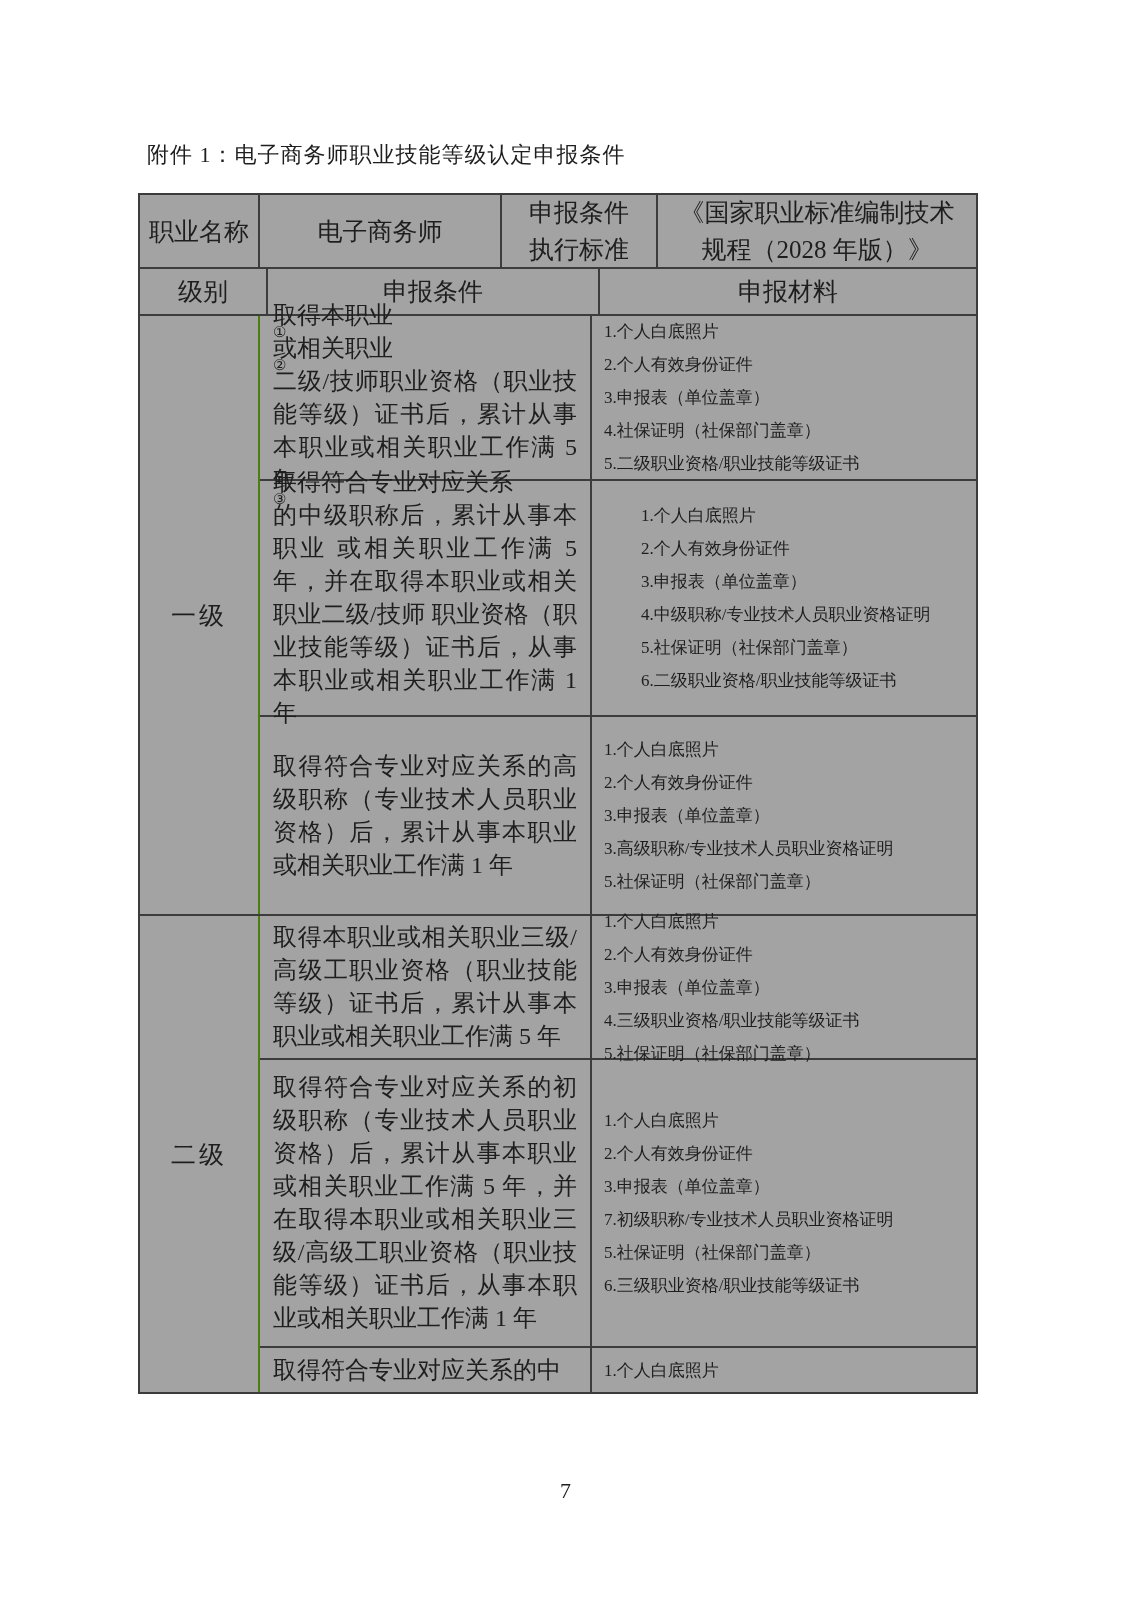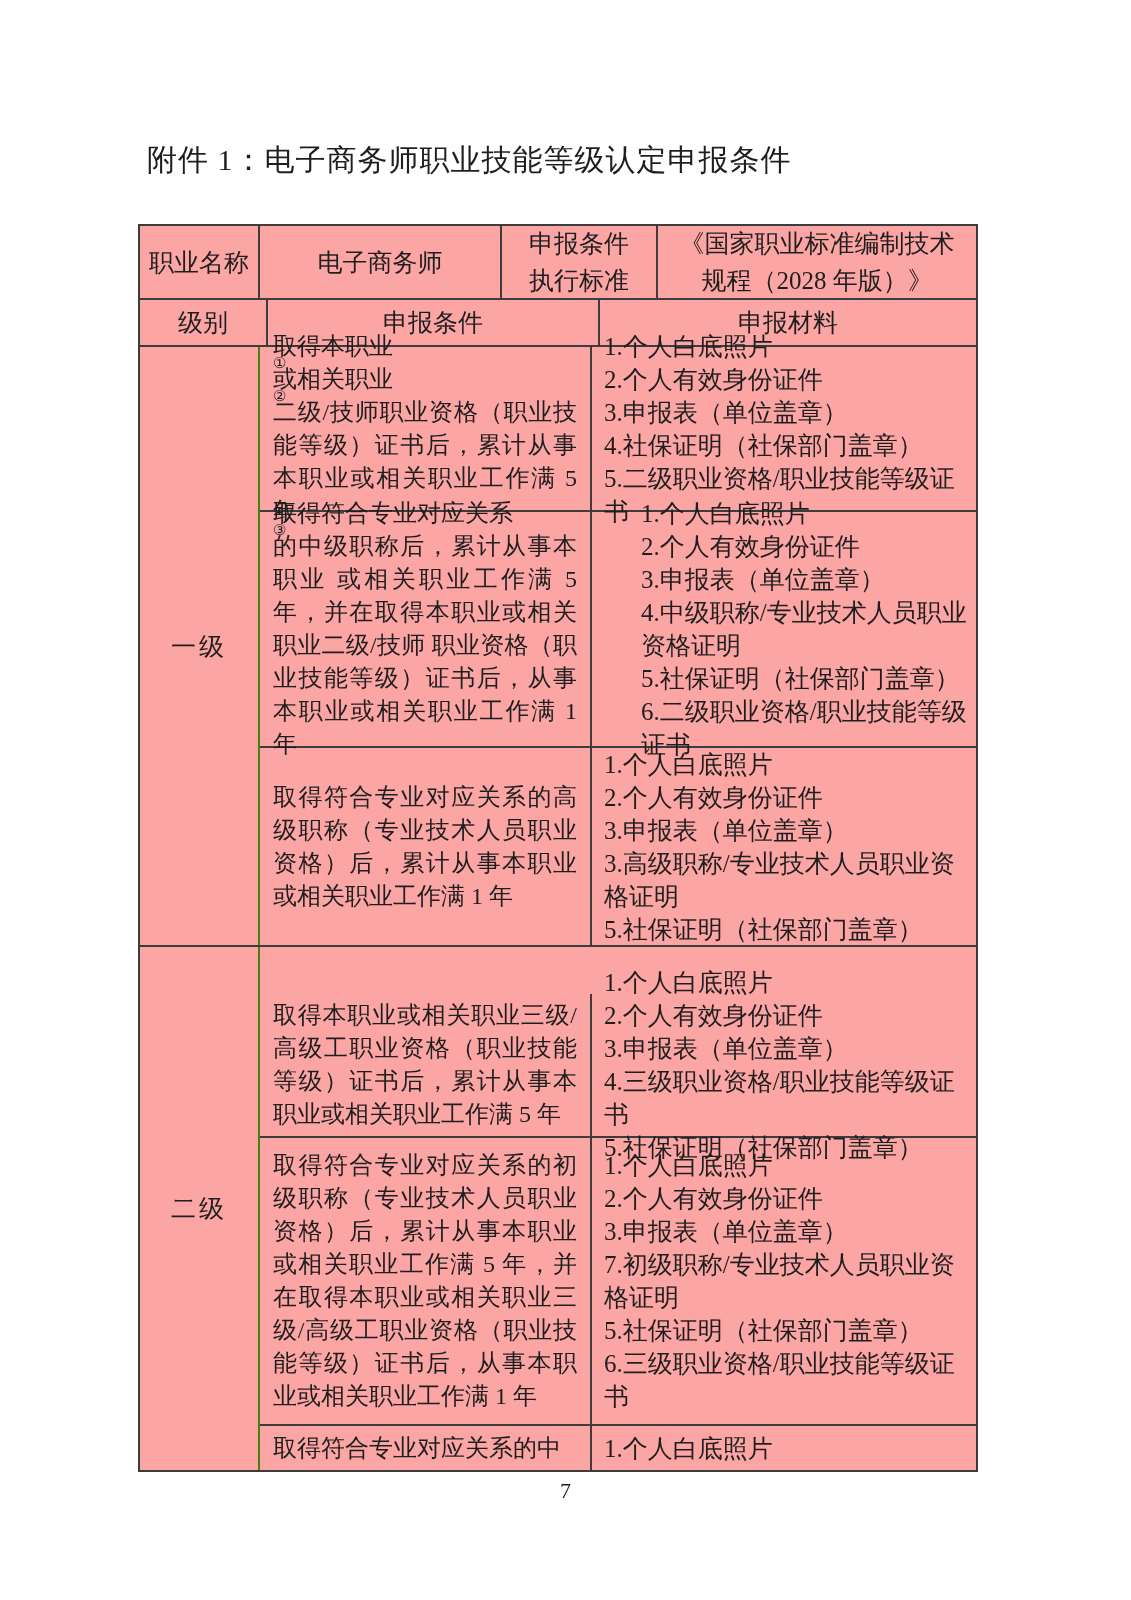--- a/index.html
+++ b/index.html
@@ -7,31 +7,31 @@
     width: 1131px; height: 1600px;
     background: #ffffff;
     position: relative;
     font-family: "Liberation Serif", "DejaVu Serif", serif;
     color: #1e1e1e;
     overflow: hidden;
   }
   .doc-title {
     position: absolute;
     left: 147px; top: 140px;
-    font-size: 30px;
+    font-size: 22px;
     letter-spacing: 1px;
     white-space: nowrap;
   }
   .tbl {
     position: absolute;
-    left: 138px; top: 224px;
+    left: 138px; top: 193px;
     width: 840px;
     border: 2px solid #3c3c3c;
     box-sizing: border-box;
-    background: #fca5a5;
+    background: #a3a3a3;
   }
   .tbl * { box-sizing: border-box; }
   .h1row { display: flex; height: 74px; border-bottom: 2px solid #3c3c3c; }
   .h2row { display: flex; height: 47px; border-bottom: 2px solid #3c3c3c; }
   .hc {
     display: flex; align-items: center; justify-content: center;
     text-align: center;
     border-right: 2px solid #3c3c3c;
     font-size: 25px;
   }
@@ -48,35 +48,35 @@
   .lvl {
     width: 120px;
     border-right: 2px solid #4d7c0f;
     display: flex; align-items: center; justify-content: center;
     font-size: 25px; letter-spacing: 3px;
   }
   .rows { flex: 1; display: flex; flex-direction: column; }
   .drow { display: flex; border-bottom: 2px solid #3c3c3c; }
   .drow:last-child { border-bottom: none; }
   .hC { height: 165px; } .hD { height: 236px; gap: 37px; } .hE { height: 197px; }
-  .hF { height: 144px; margin-top: 47px; } .hG { height: 288px; } .hH { height: 44px; }
+  .hF { height: 144px; } .hG { height: 288px; } .hH { height: 44px; }
   .cond {
     width: 332px;
     border-right: 2px solid #3c3c3c;
     padding: 2px 13px;
     display: flex; flex-direction: column; justify-content: center;
     font-size: 24px; line-height: 33px;
     text-align: justify;
     text-justify: inter-character;
   }
   .mats {
     flex: 1;
     padding: 2px 8px 2px 12px;
     display: flex; flex-direction: column; justify-content: center;
-    font-size: 25px; line-height: 33px; border-radius: 11px;
+    font-size: 17px; line-height: 33px; border-radius: 11px;
   }
   sup { font-size: 15px; line-height: 0; vertical-align: super; }
   .pageno {
     position: absolute;
     top: 1478px; left: 0; width: 100%;
     text-align: center;
     font-size: 22px;
     font-family: "Liberation Serif", "DejaVu Serif", serif;
   }
 </style>

